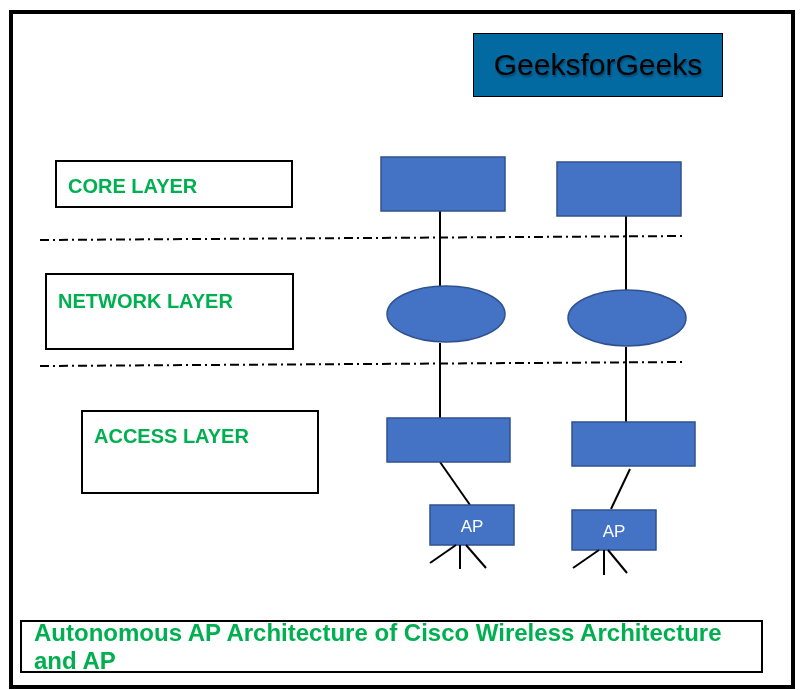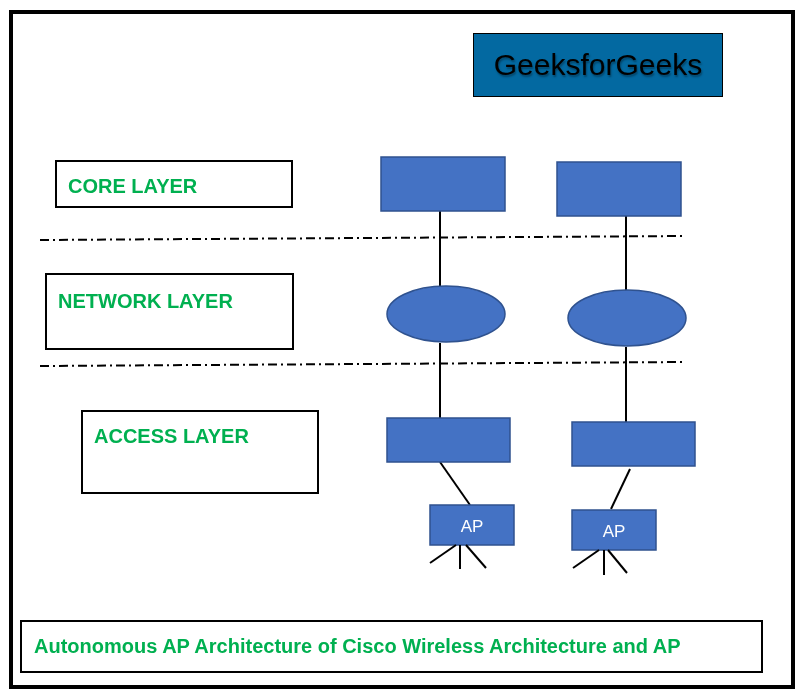--- a/index.html
+++ b/index.html
@@ -1,20 +1,20 @@
 <!DOCTYPE html>
 <html><head>
   <meta charset="utf-8">
   <style>
     html, body { margin: 0; padding: 0; background: #ffffff; }
     body { width: 800px; height: 690px; position: relative; overflow: hidden; font-family: "Liberation Sans", sans-serif; }
     .frame { position: absolute; left: 9px; top: 10px; width: 778px; height: 671px; border: 4px solid #000; box-sizing: content-box; }
     .brand { position: absolute; left: 473px; top: 33px; width: 248px; height: 62px; background: #0369a1; border: 1.5px solid #000; display: flex; align-items: center; justify-content: center; font-size: 30px; color: #000; text-shadow: 1px 2px 2px rgba(0,0,0,0.35); }
     .layer-box { position: absolute; border: 2px solid #000; background: #fff; box-sizing: border-box; color: #00b050; font-weight: bold; font-size: 20px; line-height: 32px; padding: 8px 0 0 11px; }
-    .caption { position: absolute; left: 20px; top: 620px; width: 743px; height: 53px; border: 2px solid #000; box-sizing: border-box; display: flex; align-items: center; padding-left: 12px; color: #00b050; font-weight: bold; font-size: 20px; }
+    .caption { position: absolute; left: 20px; top: 620px; width: 743px; height: 53px; border: 2px solid #000; box-sizing: border-box; display: flex; align-items: center; padding-left: 12px; color: #00b050; font-weight: bold; font-size: 24px; }
     svg.diagram { position: absolute; left: 0; top: 0; }
     .ap-label { font-family: "Liberation Sans", sans-serif; font-size: 17px; fill: #ffffff; }
   </style>
 </head>
 <body>
 
 <div class="frame"></div>
 
 <div class="brand">GeeksforGeeks</div>
 

